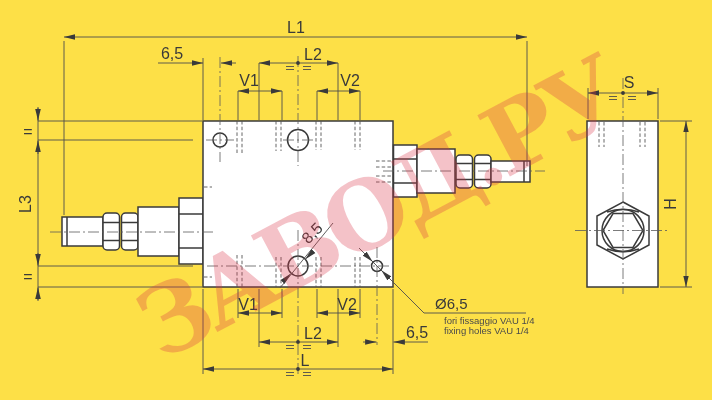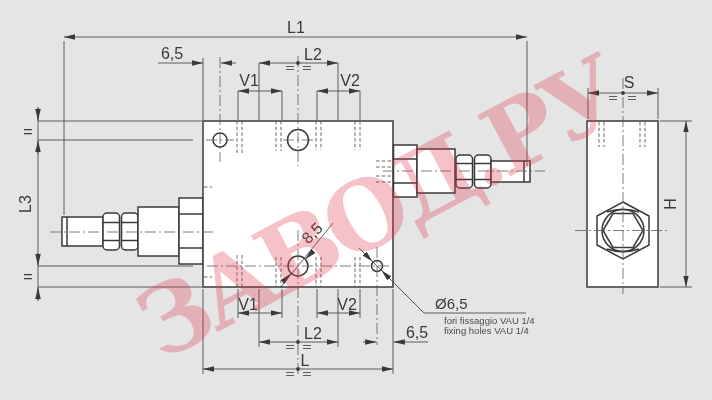--- a/index.html
+++ b/index.html
@@ -1,16 +1,16 @@
 <!DOCTYPE html>
 <html><head>
 <meta charset="utf-8">
 <style>
   html,body{margin:0;padding:0;background:#fff;}
-  #stage{position:relative;width:712px;height:400px;background:#e5e5e5;overflow:hidden;
+  #stage{position:relative;width:712px;height:400px;background:#fde047;overflow:hidden;
          font-family:"Liberation Sans",sans-serif;}
   #drawing{position:absolute;left:0;top:0;}
   #watermark{position:absolute;left:128px;top:52px;width:500px;height:312px;
     display:flex;align-items:center;justify-content:center;
     transform:rotate(-28deg);pointer-events:none;
     font-family:"DejaVu Serif","Liberation Serif",serif;font-weight:bold;
     font-size:95px;letter-spacing:-6px;color:rgba(217,54,72,0.30);white-space:nowrap;
     user-select:none;z-index:5;}
   text{font-family:"Liberation Sans",sans-serif;fill:#3a3a3a;}
   .dimtxt{font-size:16px;}

